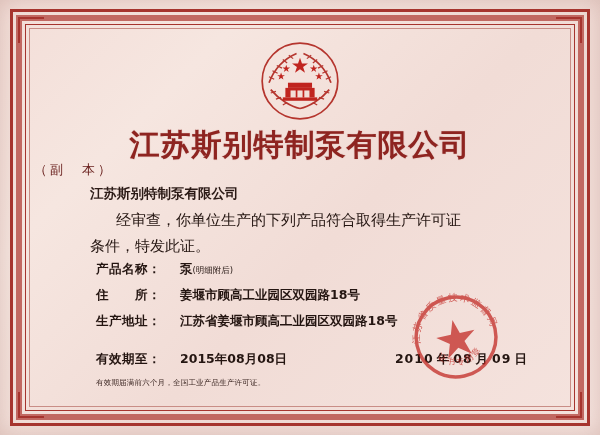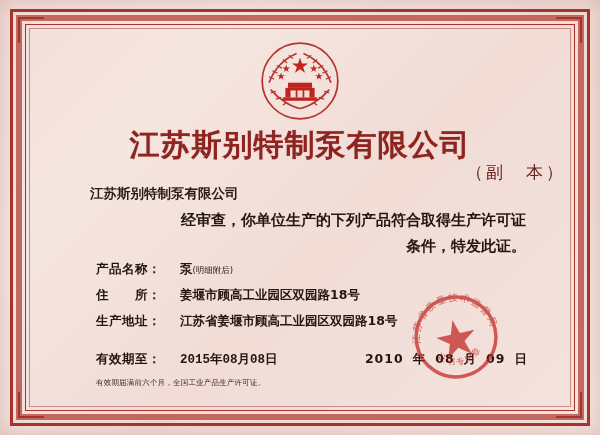--- a/index.html
+++ b/index.html
@@ -100,46 +100,45 @@
     font-weight: bold;
     color: #8e2420;
     letter-spacing: 1px;
     text-shadow: 0 0 1px rgba(140,40,35,0.4);
   }
   .subtitle {
     position: absolute;
     top: 128px;
     left: 0;
     right: 0;
-    text-align: right;
-    font-size: 17px;
+    text-align: left;
+    font-size: 13px;
     color: #6a211e;
     letter-spacing: 3px;
   }
 
   .company {
     position: absolute;
     top: 152px;
     left: 56px;
     font-size: 13.5px;
     font-weight: bold;
     color: #2b1a16;
     text-align: center;
   }
 
   .body-text {
     position: absolute;
     top: 174px;
     left: 56px;
     right: 40px;
     font-size: 15px;
-    font-weight: bold;
+    font-weight: normal;
     line-height: 26px;
     color: #241511;
-    text-align: right;
   }
   .body-text .line1 { text-indent: 26px; }
 
   .fields {
     position: absolute;
     top: 228px;
     left: 62px;
     right: 40px;
     font-size: 12.5px;
     color: #241511;
@@ -169,26 +168,26 @@
     position: absolute;
     top: 318px;
     left: 62px;
     right: 38px;
     display: flex;
     align-items: baseline;
     font-size: 12.5px;
     font-weight: bold;
     color: #241511;
   }
-  .date-left { flex: 0 0 auto; display: flex; font-family: Liberation Mono, monospace; }
+  .date-left { flex: 0 0 auto; display: flex; }
   .date-right {
     margin-left: auto;
     display: flex;
     align-items: baseline;
-    gap: 6px;
+    gap: 0;
     letter-spacing: 1px;
   }
   .date-right .num { padding: 0 3px; }
 
   .footnote {
     position: absolute;
     top: 345px;
     left: 62px;
     font-size: 7.5px;
     color: #3a2521;

